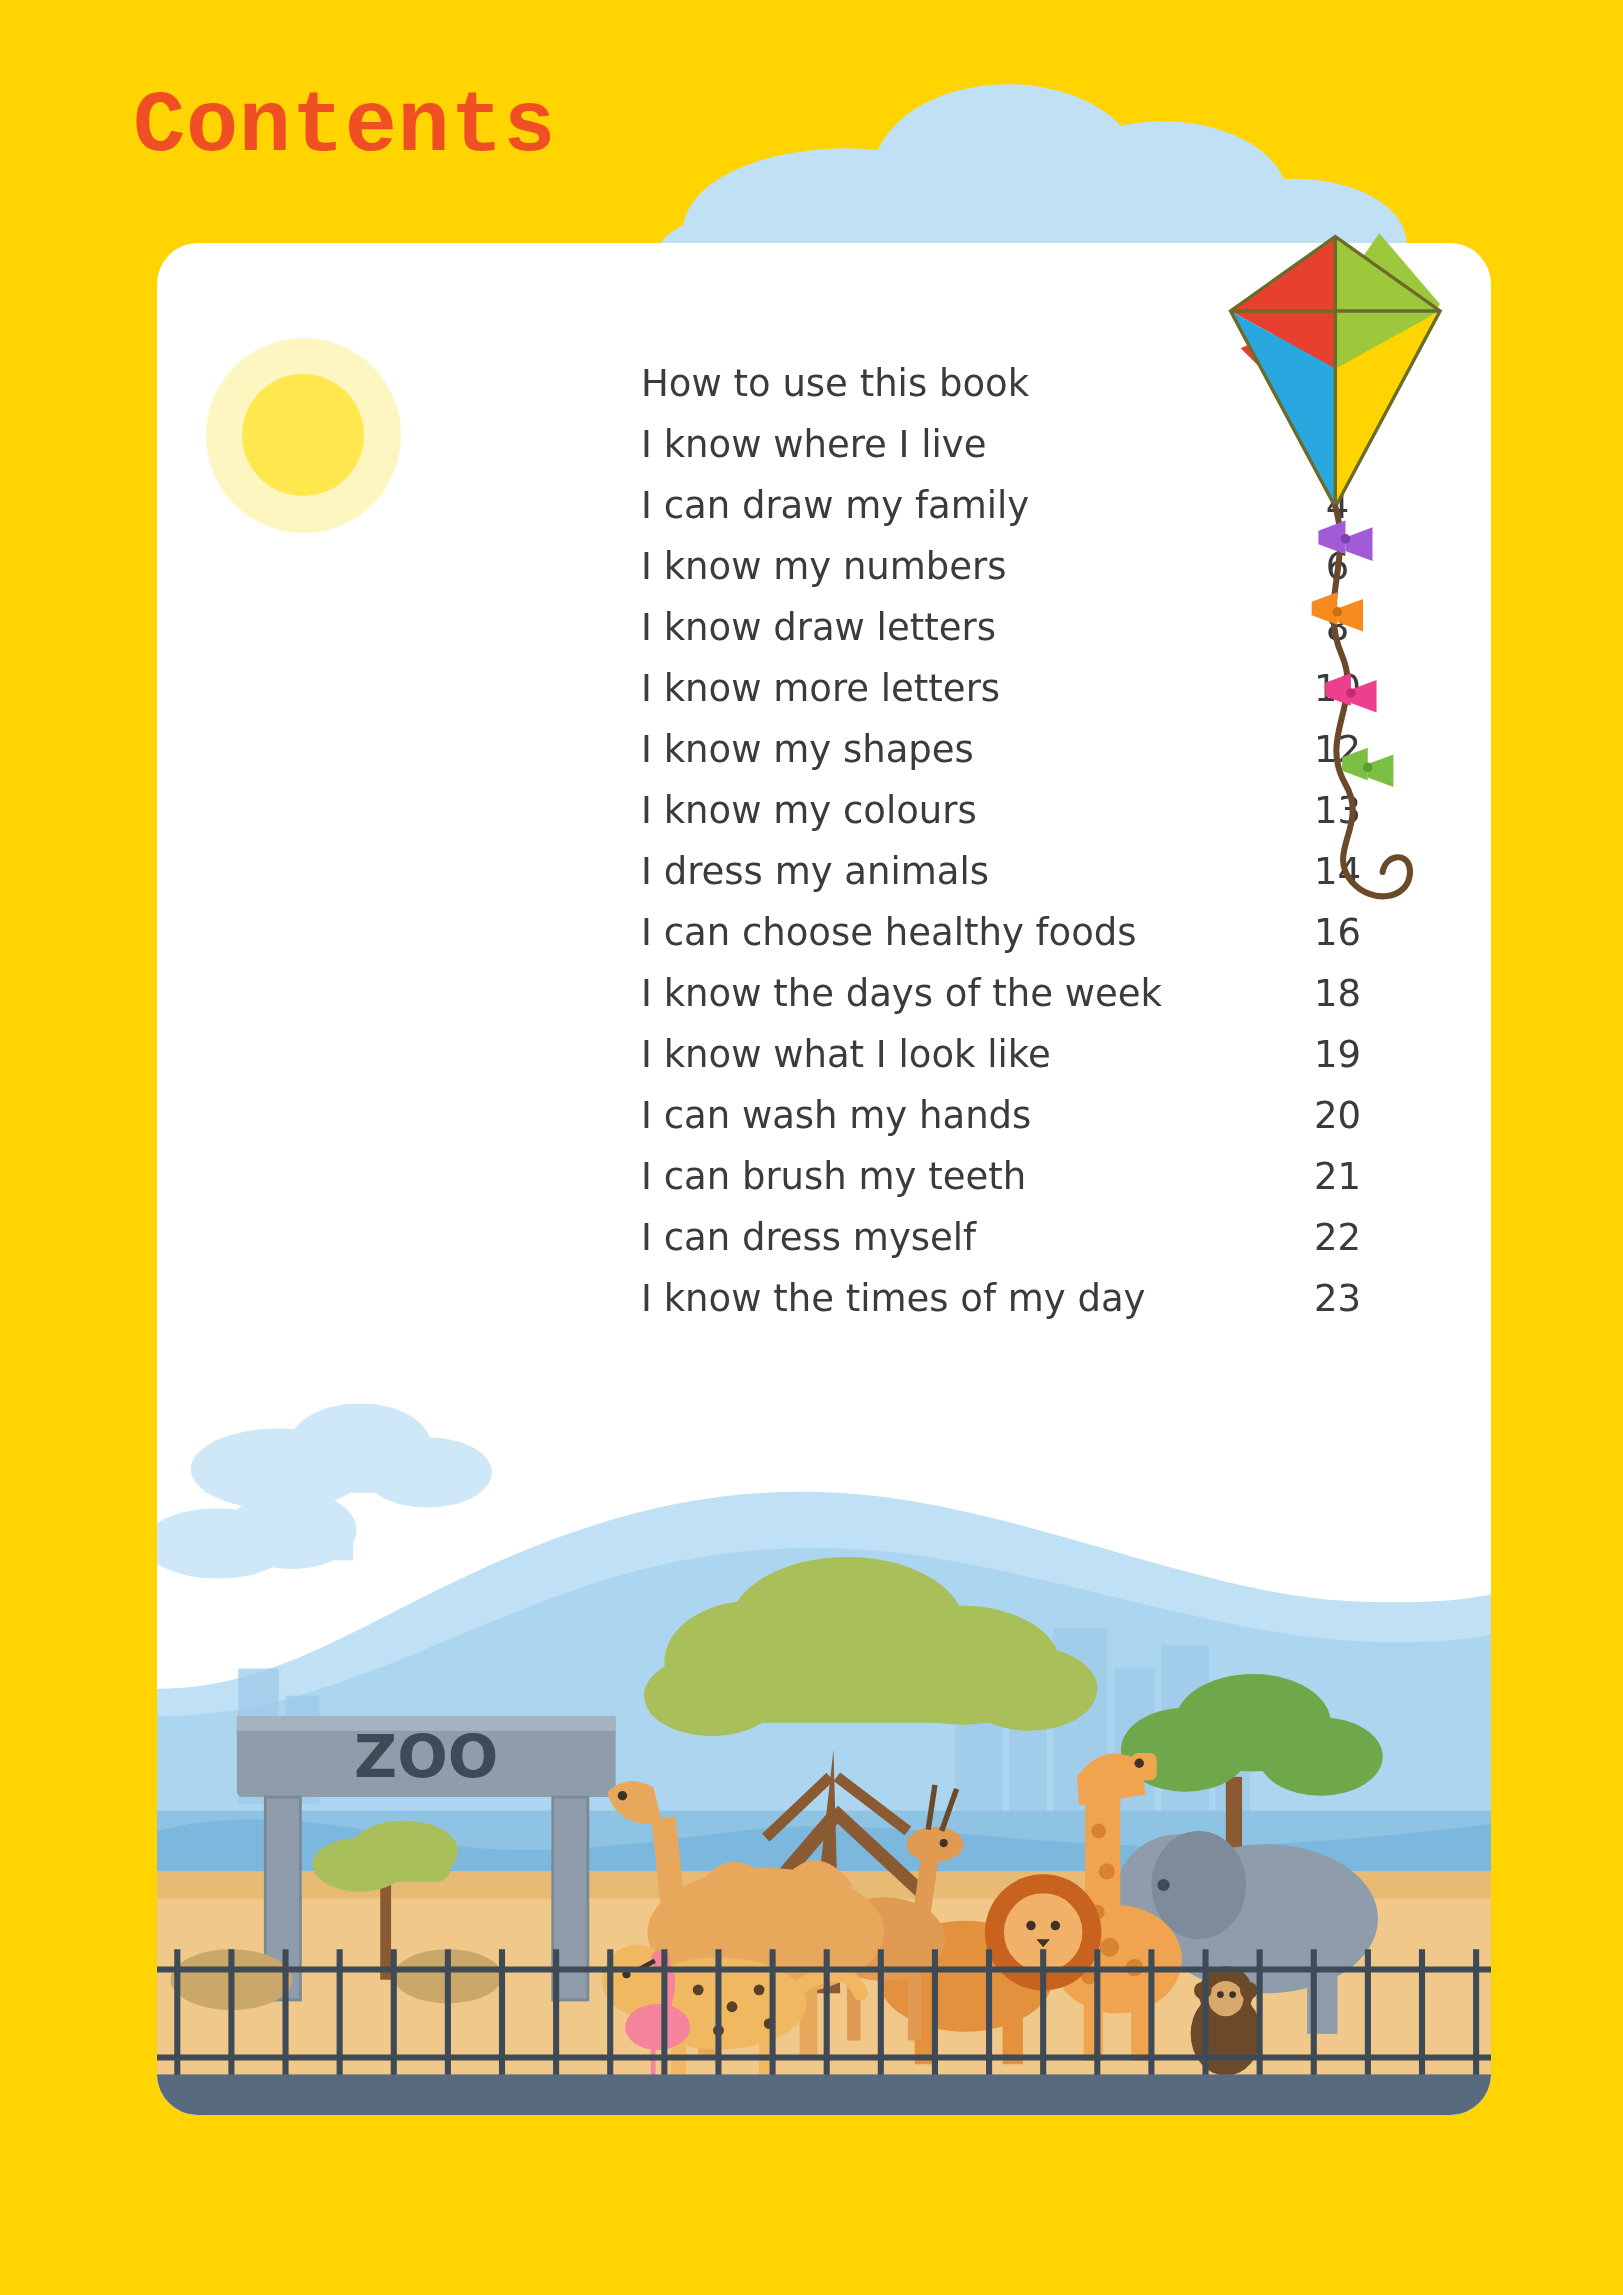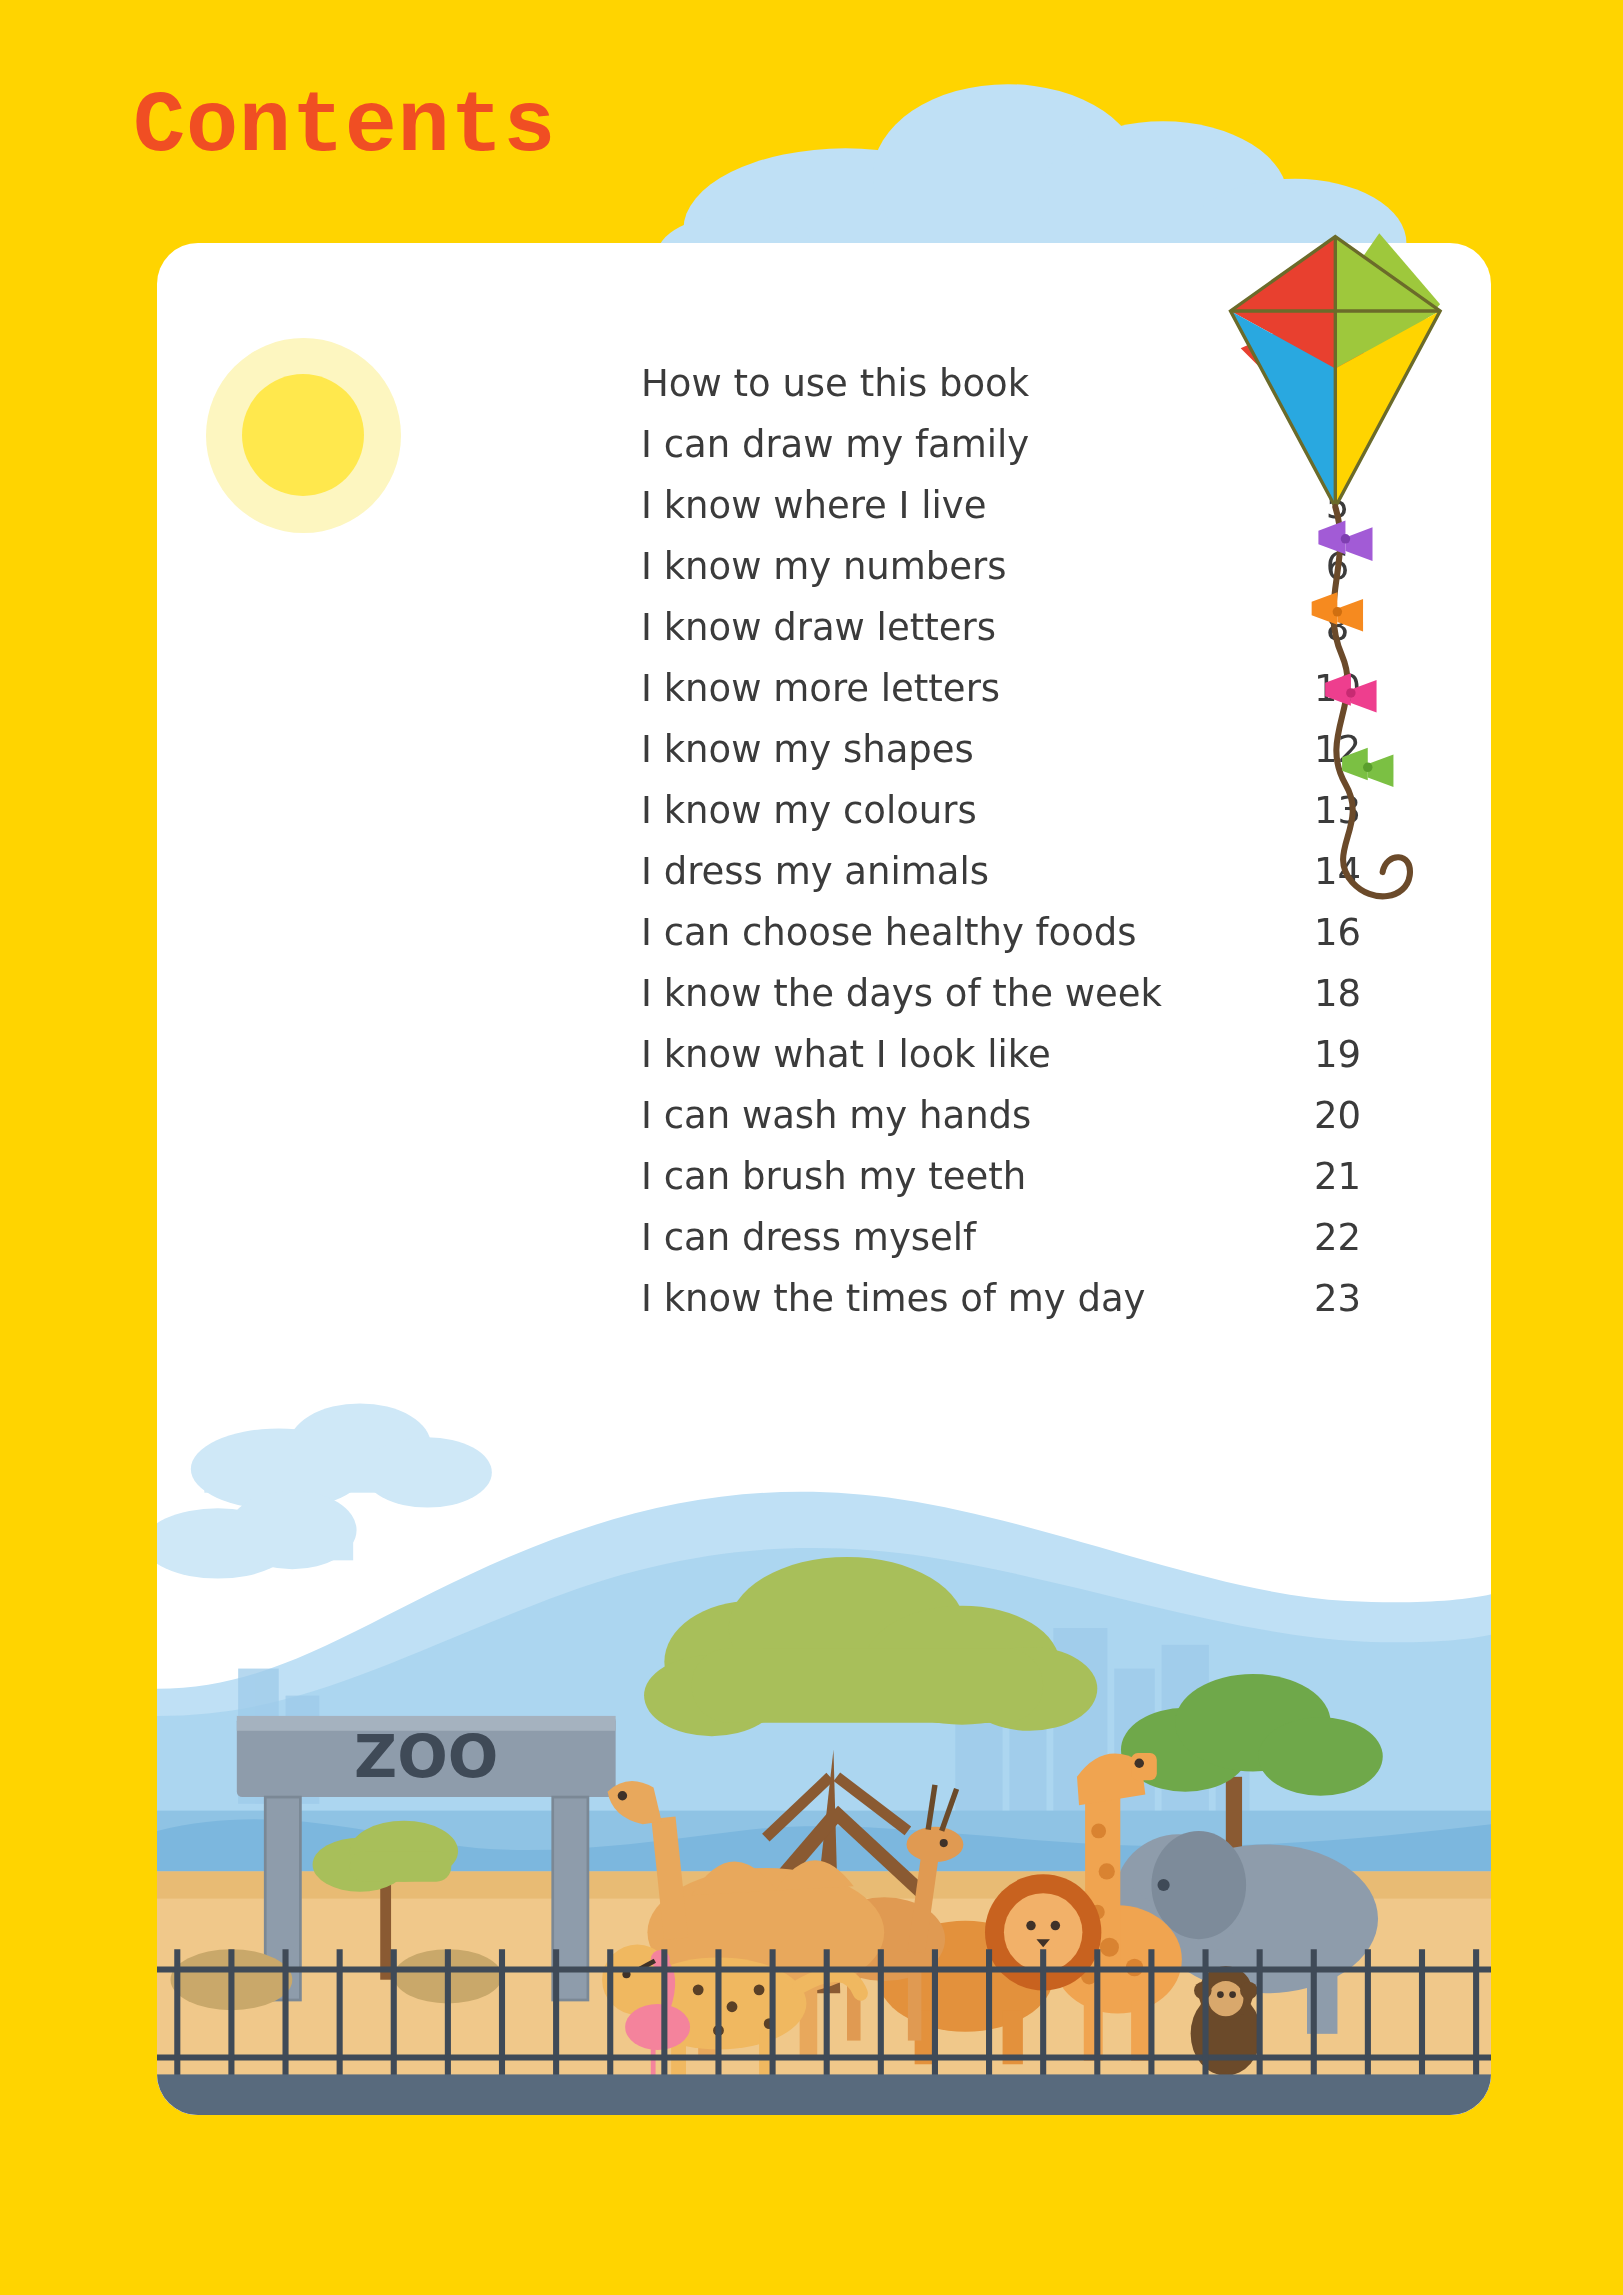--- a/index.html
+++ b/index.html
@@ -147,26 +147,26 @@
       <div class="sun-inner"></div>
     </div>
 
     <div class="toc">
 
       <div class="toc-row">
         <span class="toc-label">How to use this book</span>
         <span class="toc-page">2</span>
       </div>
       <div class="toc-row">
+        <span class="toc-label">I know where I live</span>
+        <span class="toc-page">5</span>
+      </div>
+      <div class="toc-row">
         <span class="toc-label">I can draw my family</span>
         <span class="toc-page">4</span>
-      </div>
-      <div class="toc-row">
-        <span class="toc-label">I know where I live</span>
-        <span class="toc-page">5</span>
       </div>
       <div class="toc-row">
         <span class="toc-label">I know my numbers</span>
         <span class="toc-page">6</span>
       </div>
       <div class="toc-row">
         <span class="toc-label">I know draw letters</span>
         <span class="toc-page">8</span>
       </div>
       <div class="toc-row">

